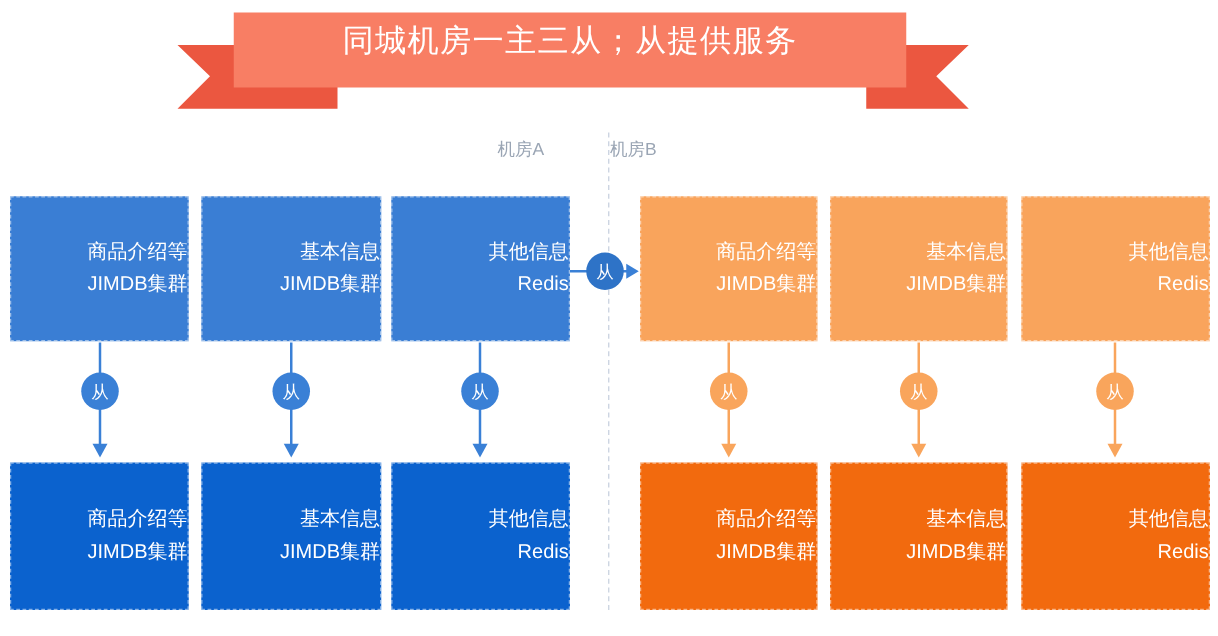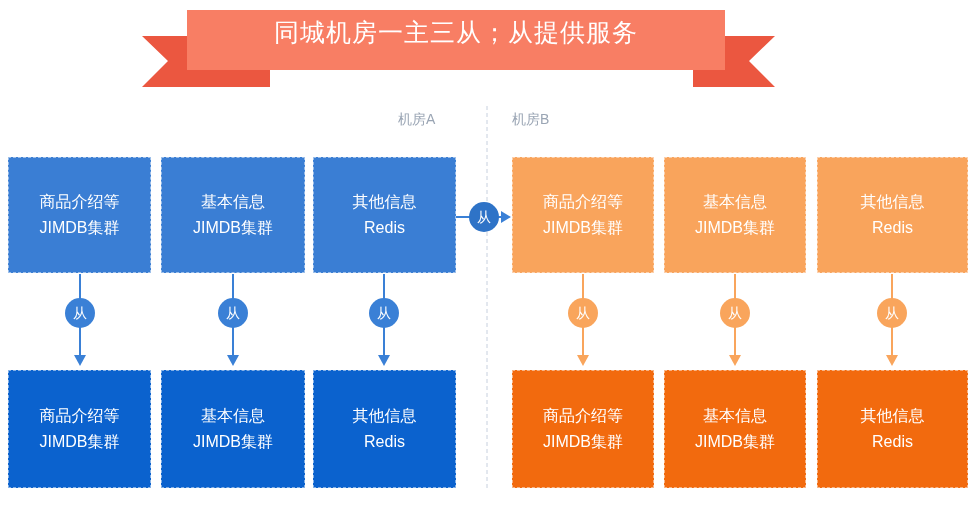--- a/index.html
+++ b/index.html
@@ -13,21 +13,21 @@
     display:flex;align-items:center;justify-content:center;
     color:#ffffff;font-size:25px;letter-spacing:1px;font-weight:400;
   }
   .zone-label{
     position:absolute;top:110px;width:80px;height:18px;
     font-size:14px;line-height:18px;
   }
   .node{
     position:absolute;box-sizing:border-box;
     border:1px dashed rgba(255,255,255,0.5);
-    display:flex;flex-direction:column;align-items:center;justify-content:center;
+    display:flex;flex-direction:column;align-items:flex-end;justify-content:center;
     color:#ffffff;font-size:16px;line-height:26px;text-align:center;
   }
   svg text{font-family:"Liberation Sans","DejaVu Sans",sans-serif;font-size:14px;fill:#ffffff;}
 </style>
 </head>
 <body>
 
 <div class="canvas">
 
   <svg class="layer" width="974" height="509" viewBox="0 0 974 509">
@@ -81,21 +81,21 @@
       <line x1="892" y1="274" x2="892" y2="357" stroke-width="2" style="stroke: rgb(249, 165, 92);"></line>
       <polygon points="886,355 898,355 892,366" style="fill: rgb(249, 165, 92);"></polygon>
       <circle cx="892" cy="313" r="15" style="fill: rgb(249, 165, 92);"></circle>
       <text x="892" y="318" text-anchor="middle">从</text>
     </g>
   </svg>
 
   <div class="banner-title" style="color: rgb(255, 255, 255);">同城机房一主三从；从提供服务</div>
 
   <div class="zone-label" style="left: 398px; color: rgb(154, 165, 180);">机房A</div>
-  <div class="zone-label" style="left: 512px; color: rgb(154, 165, 180);">机房B</div>
+  <div class="zone-label" style="left: 488px; color: rgb(154, 165, 180);">机房B</div>
 
   <div class="node" style="left: 8px; top: 157px; width: 143px; height: 116px; background-color: rgb(58, 126, 212);">
     <span>商品介绍等</span>
     <span>JIMDB集群</span>
   </div>
   <div class="node" style="left: 161px; top: 157px; width: 144px; height: 116px; background-color: rgb(58, 126, 212);">
     <span>基本信息</span>
     <span>JIMDB集群</span>
   </div>
   <div class="node" style="left: 313px; top: 157px; width: 143px; height: 116px; background-color: rgb(58, 126, 212);">

